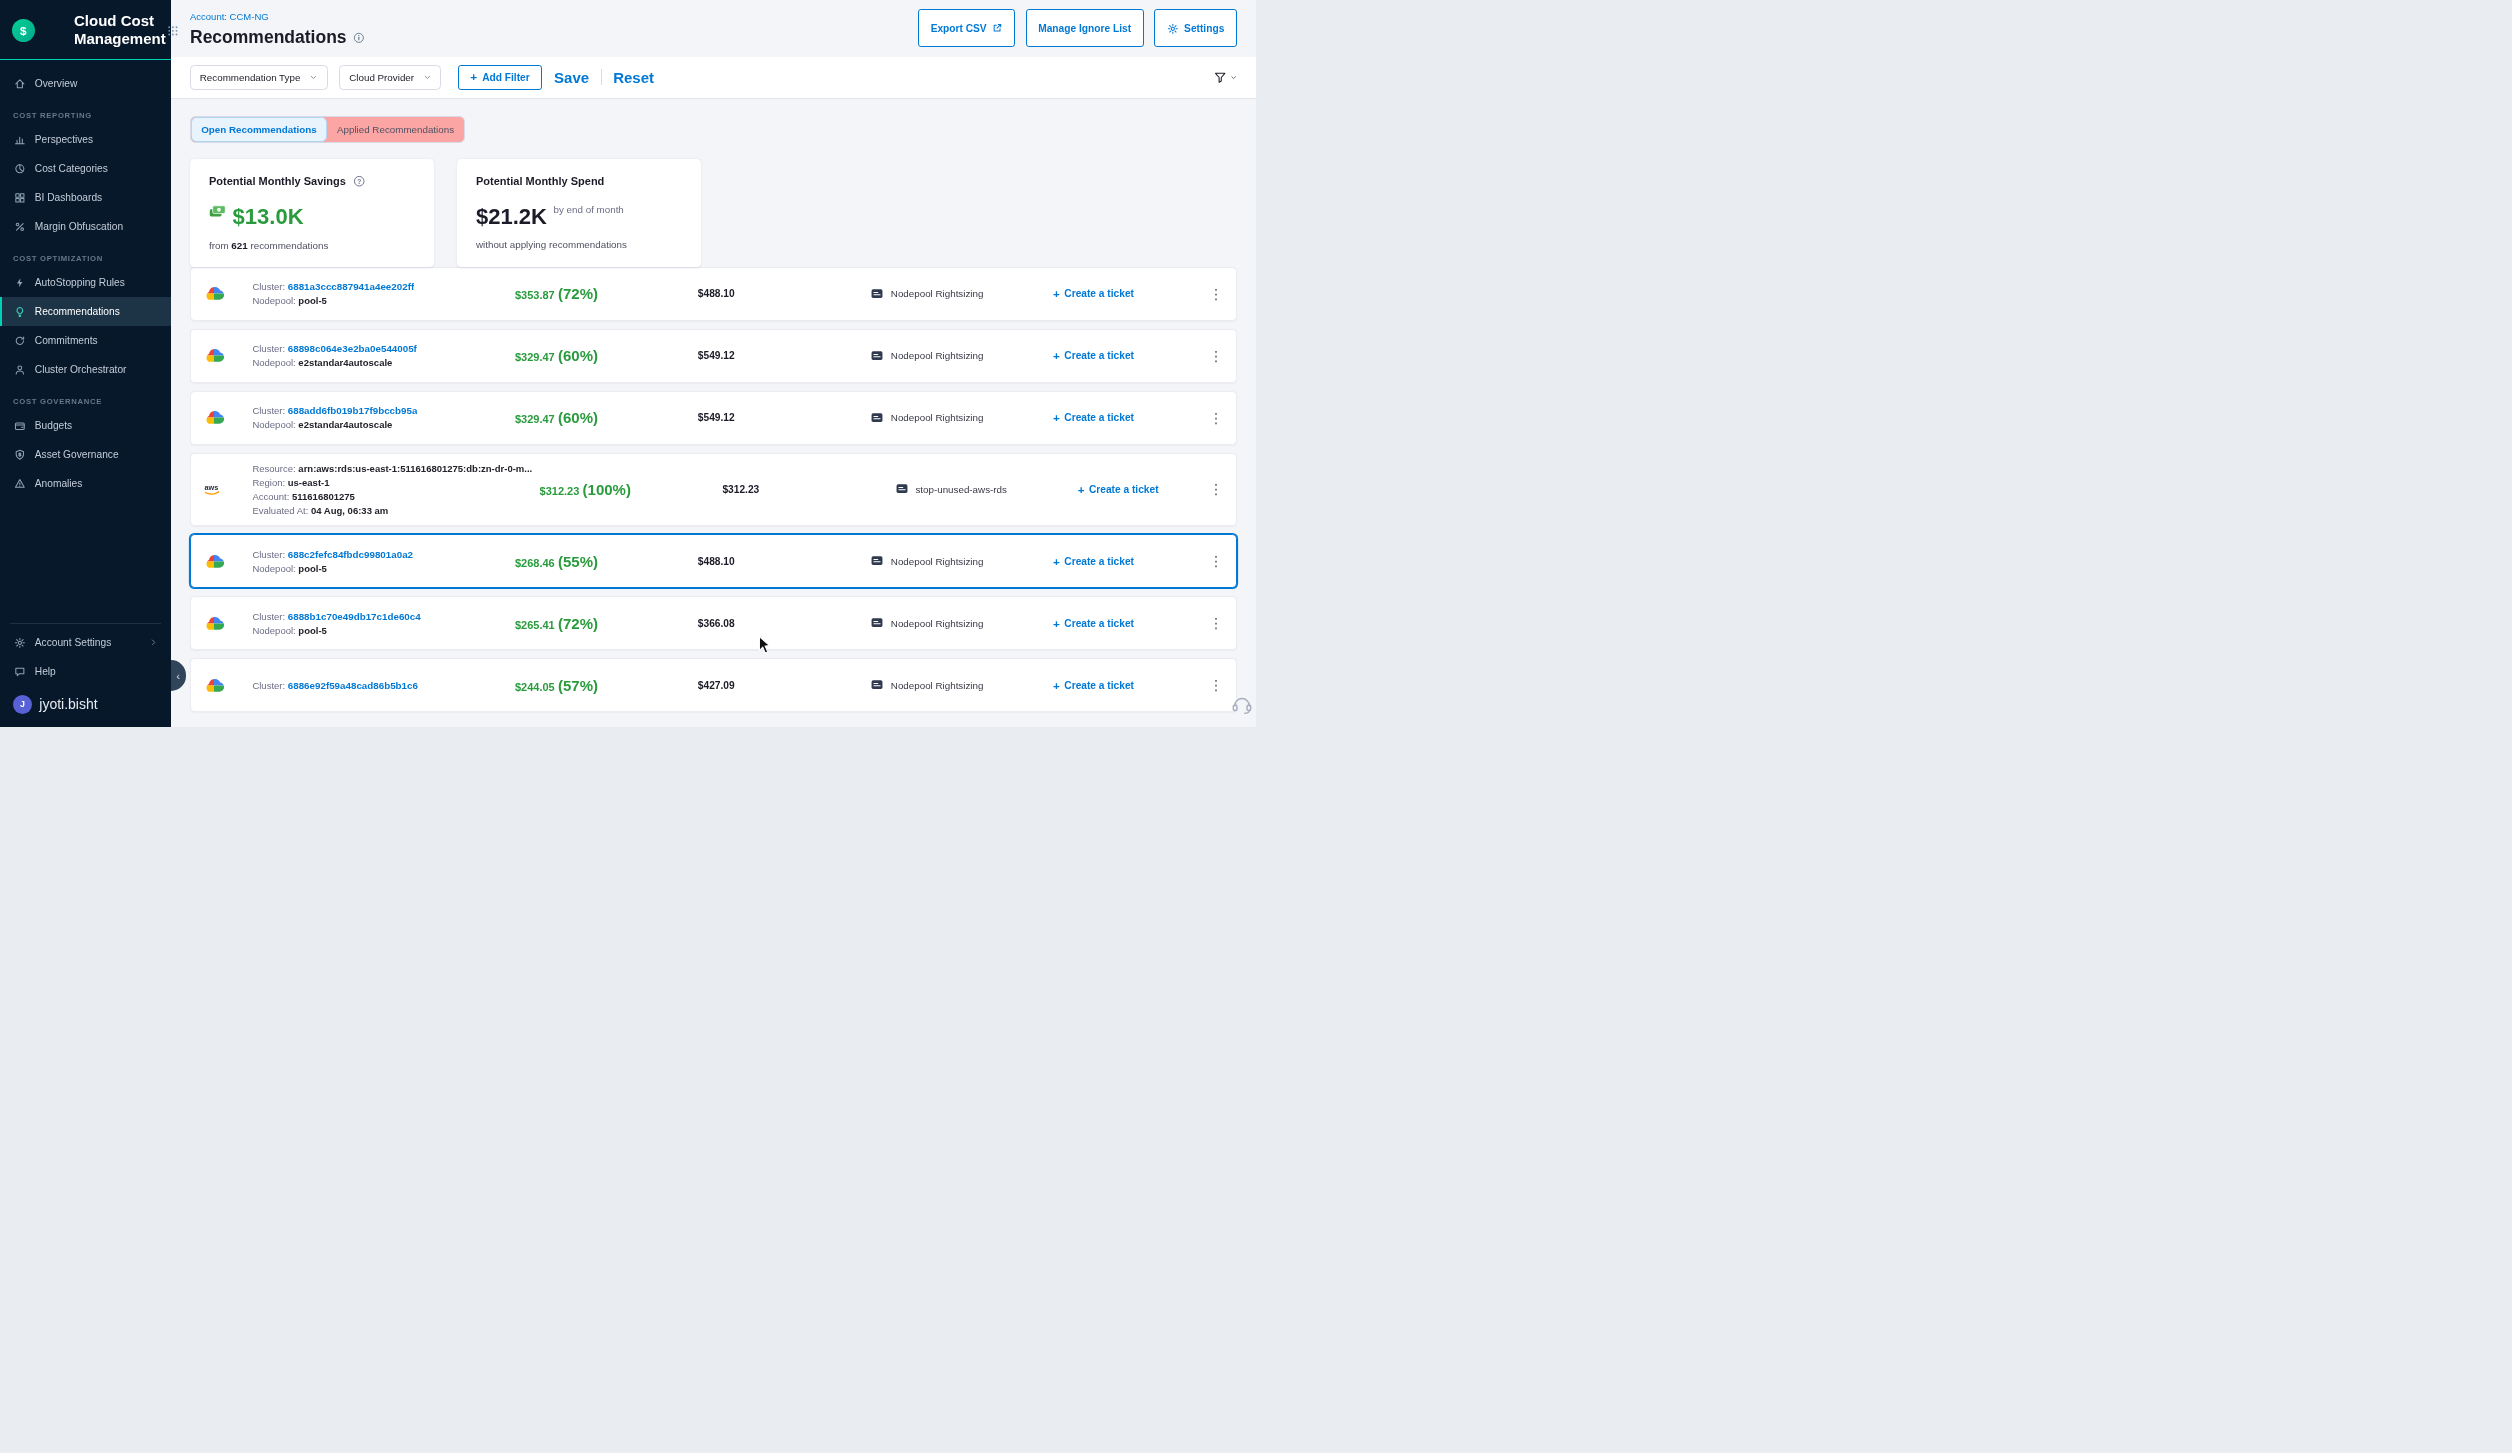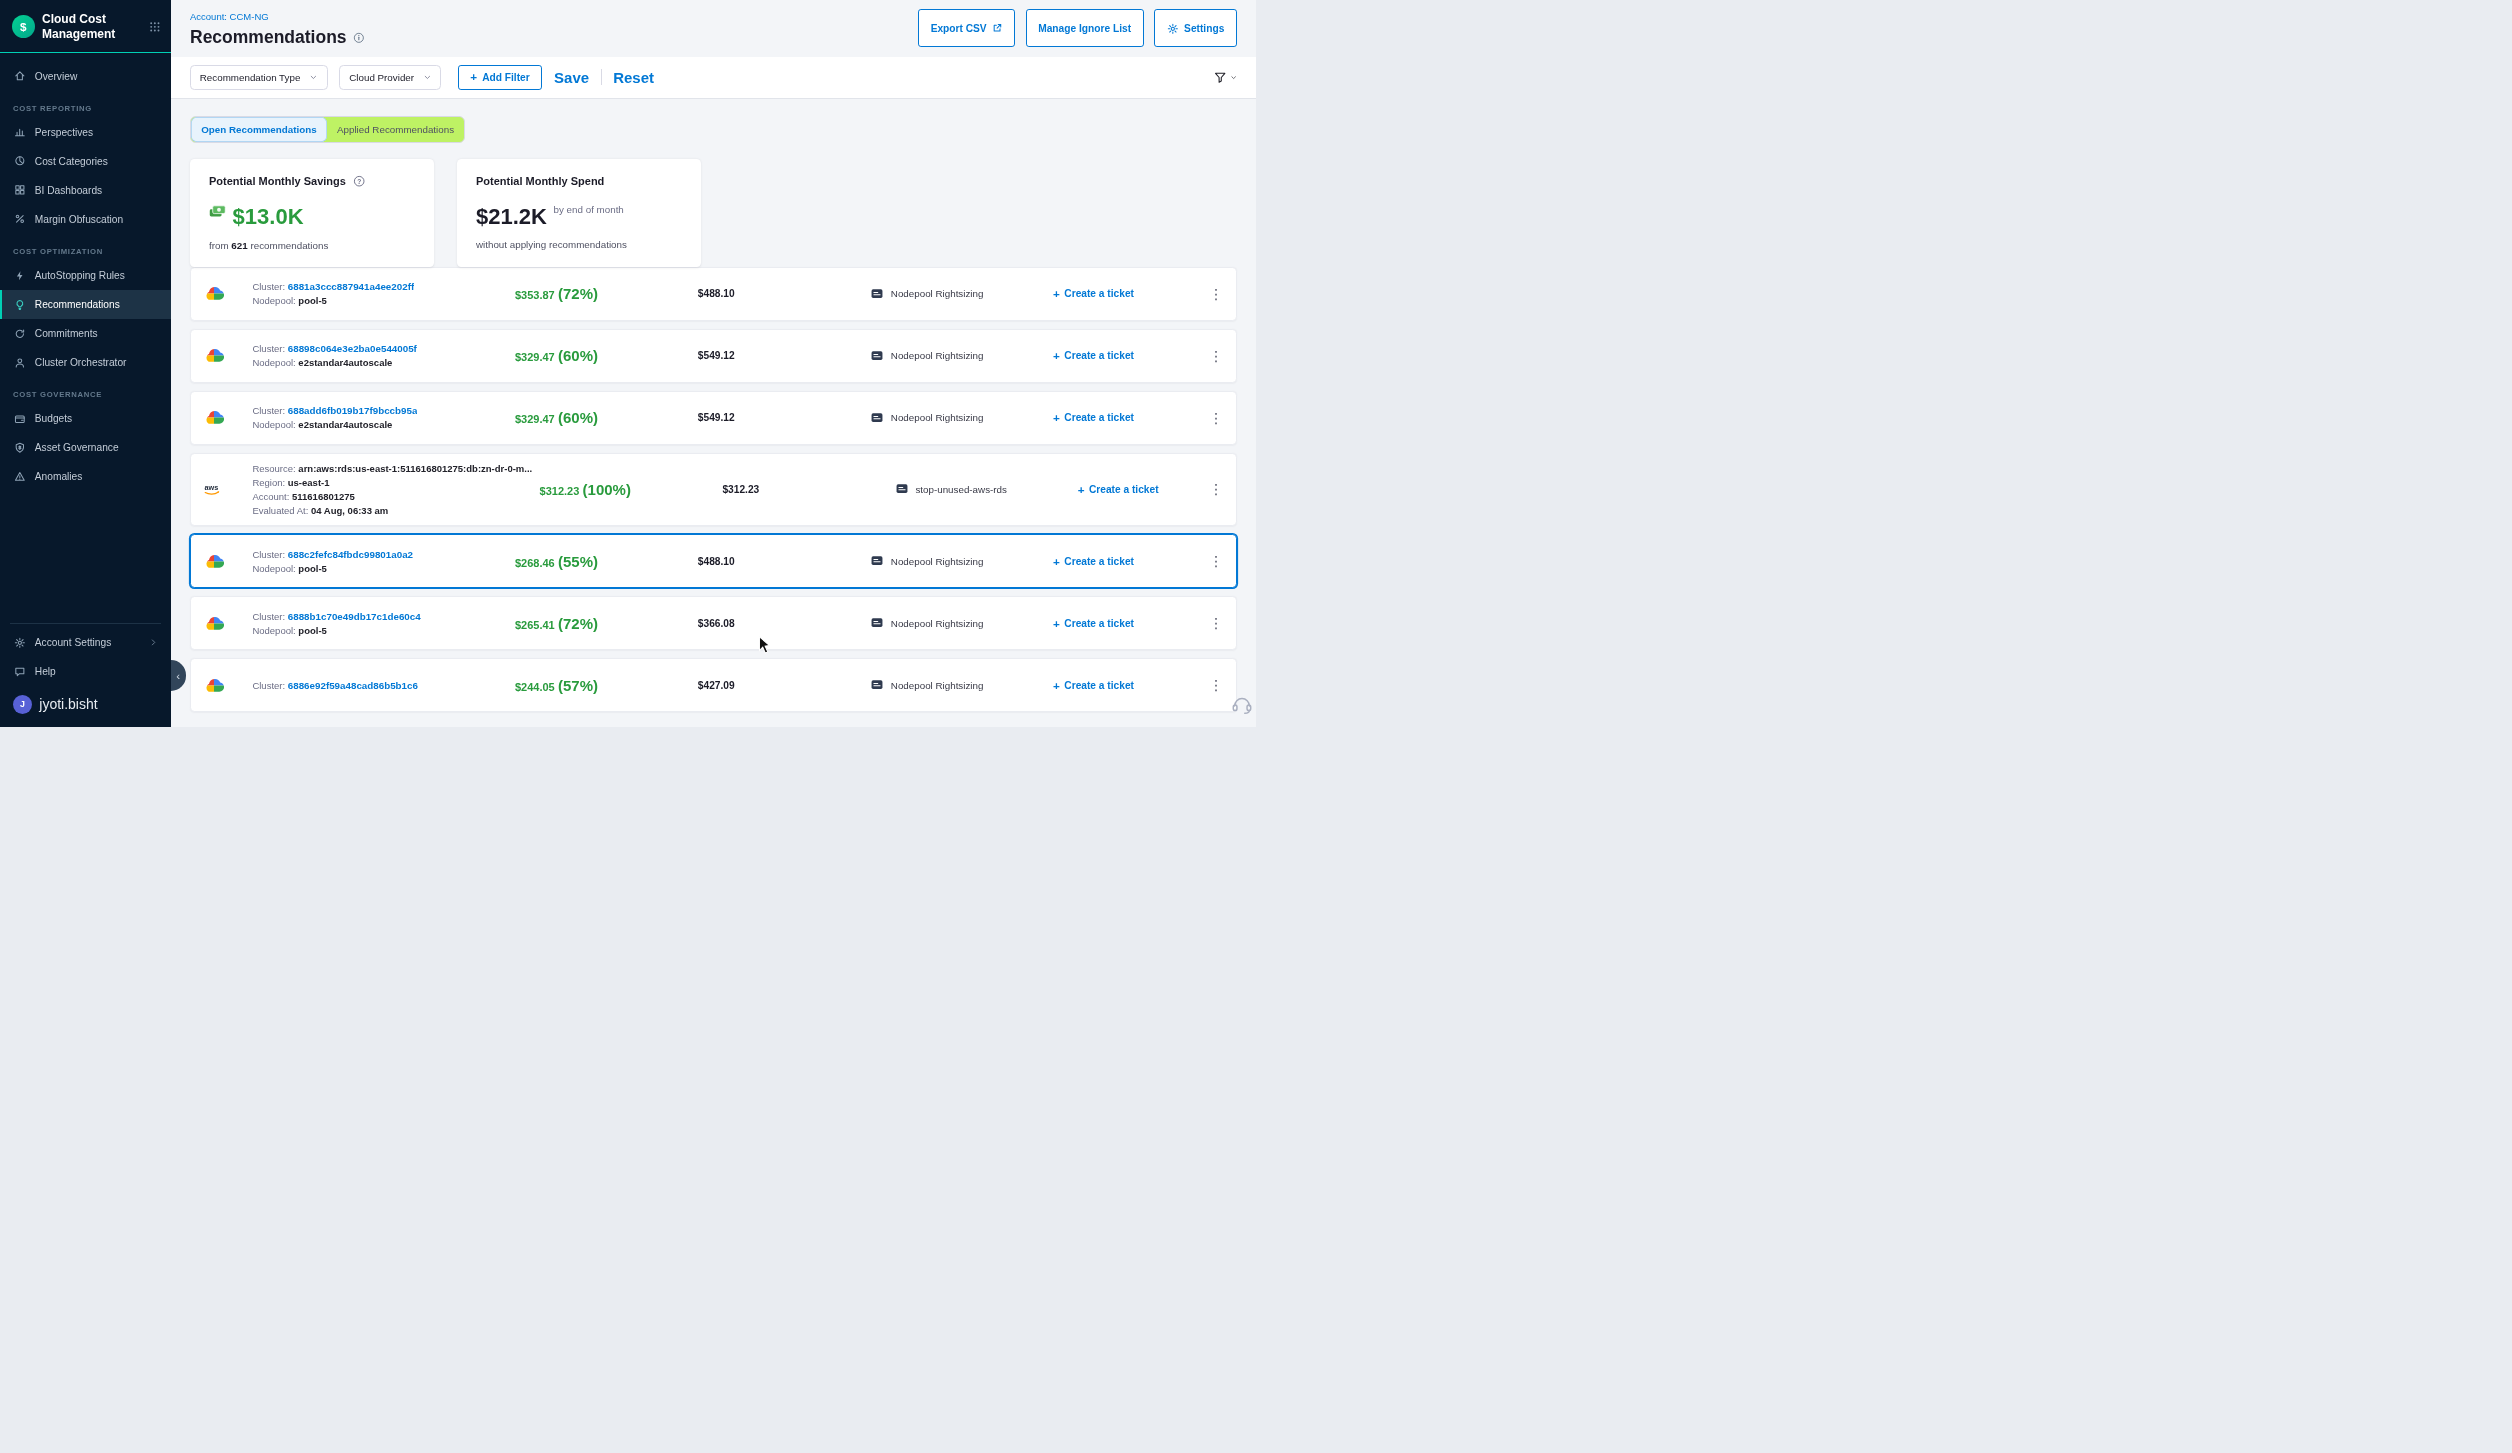--- a/index.html
+++ b/index.html
@@ -4,21 +4,21 @@
 <style>
   html,body{margin:0;padding:0;background:#e9ecf1;}
   *{box-sizing:border-box;}
   body{font-family:"Liberation Sans", sans-serif;}
   .app{display:flex;width:1256px;height:727px;overflow:hidden;background:#f3f5f8;position:relative;}
 
   
   .sidebar{width:171px;min-width:171px;background:#07182b;color:#c4cdd8;display:flex;flex-direction:column;position:relative;z-index:5;}
   .logo-row{display:flex;align-items:center;gap:7.3px;padding:11.7px 10.2px 10.2px 11.7px;border-bottom:1.5px solid #00d0b5;}
   .logo-mark{width:23px;height:23px;border-radius:11.7px;background:linear-gradient(135deg,#04d193,#02a88c);display:flex;align-items:center;justify-content:center;color:#fff;font-weight:700;font-size:11.7px;flex:0 0 23px;}
-  .app-title{font-size:12px;font-weight:700;color:#fff;line-height:1.25;width:86px;}
+  .app-title{font-size:15px;font-weight:700;color:#fff;line-height:1.25;width:86px;margin-left:32px;}
   .apps-grid{margin-left:auto;color:#7f93a8;display:flex;}
   .nav{flex:1;display:flex;flex-direction:column;padding-top:8.8px;overflow:hidden;}
   .nav-section{font-size:7.7px;font-weight:700;letter-spacing:0.7px;color:#64798c;padding:13px 13px 5.1px;}
   .nav-item{display:flex;align-items:center;gap:8.8px;padding:8px 13px;font-size:10.2px;color:#c4cdd8;cursor:pointer;border-left:2.2px solid transparent;padding-left:11px;}
   .nav-item .nav-icon{width:13px;height:13px;display:flex;align-items:center;justify-content:center;color:#8fa3b6;}
   .nav-item.selected{background:#1d3346;color:#fff;border-left-color:#00d0b5;}
   .nav-item.selected .nav-icon{color:#3bd4c5;}
   .nav-divider{height:0.7px;background:#1d3246;margin:11.7px 10.2px 4.4px;}
   .chev-right{margin-left:auto;color:#7f93a8;display:flex;}
   .sidebar-footer{margin-top:auto;padding-bottom:10.2px;}
@@ -40,21 +40,21 @@
   .filterbar{background:#fff;border-bottom:0.7px solid #e1e4ea;display:flex;align-items:center;gap:11.7px;padding:8px 19px;}
   .select{border:0.7px solid #d9dae6;border-radius:4.4px;background:#fff;padding:5.8px 8.8px;font-size:9.8px;color:#1c1c28;display:flex;align-items:center;gap:8.8px;cursor:pointer;}
   .select .caret{display:flex;color:#6b6d85;}
   .add-filter{border:0.7px solid #0278d5;border-radius:2.9px;background:#fff;color:#0278d5;padding:5.8px 11.7px;font-size:10.2px;font-weight:600;display:flex;align-items:center;gap:5.1px;cursor:pointer;margin-left:4.4px;}
   .plus-glyph{font-size:11.7px;font-weight:700;line-height:1;}
   .link-btn{color:#0278d5;font-size:15px;font-weight:600;cursor:pointer;}
   .vdiv{width:0.7px;height:16px;background:#d9dae5;}
   .filter-right{margin-left:auto;display:flex;align-items:center;gap:2.9px;color:#22222a;cursor:pointer;}
 
   .content{flex:1;padding:0 19px;overflow:hidden;position:relative;}
-  .tabs{display:inline-flex;border:0.7px solid #d9dae5;border-radius:5.8px;background:#bef264;margin-top:17.5px;overflow:hidden;}
+  .tabs{display:inline-flex;border:0.7px solid #d9dae5;border-radius:5.8px;background:#fca5a5;margin-top:17.5px;overflow:hidden;}
   .tab{padding:6.6px 10.2px;font-size:9.8px;color:#4f5162;cursor:pointer;}
   .tab.active{background:#e8f3fc;color:#0278d5;font-weight:700;box-shadow:inset 0 0 0 0.7px #9ecdf0;border-radius:5.8px;}
 
   .cards{display:flex;gap:23px;margin-top:16px;}
   .card{background:#fff;border-radius:4.4px;padding:16px 19px;width:244px;box-shadow:0 0.7px 2.2px rgba(40,41,61,.10);}
   .card-title{font-size:11px;font-weight:700;color:#1c1c28;display:flex;align-items:center;gap:6.6px;}
   .q-icon{display:flex;color:#6b6d85;}
   .big-row{display:flex;align-items:flex-start;gap:6.6px;margin-top:17px;}
   .big-green{font-size:22px;font-weight:700;color:#299b3d;}
   .big-dark{font-size:22px;font-weight:700;color:#1c1c28;}

